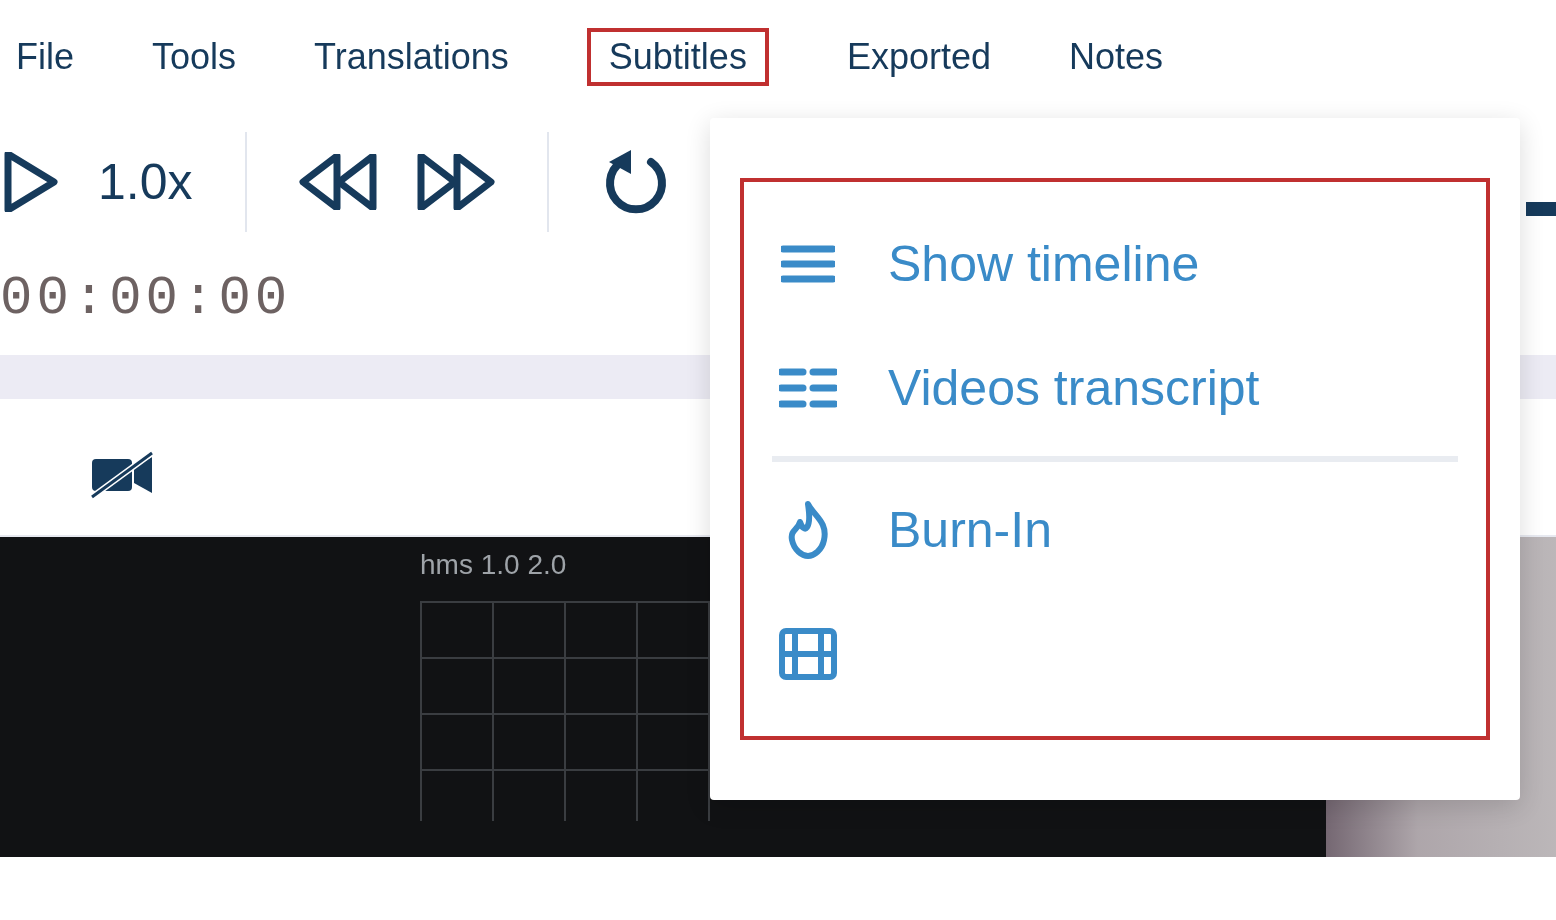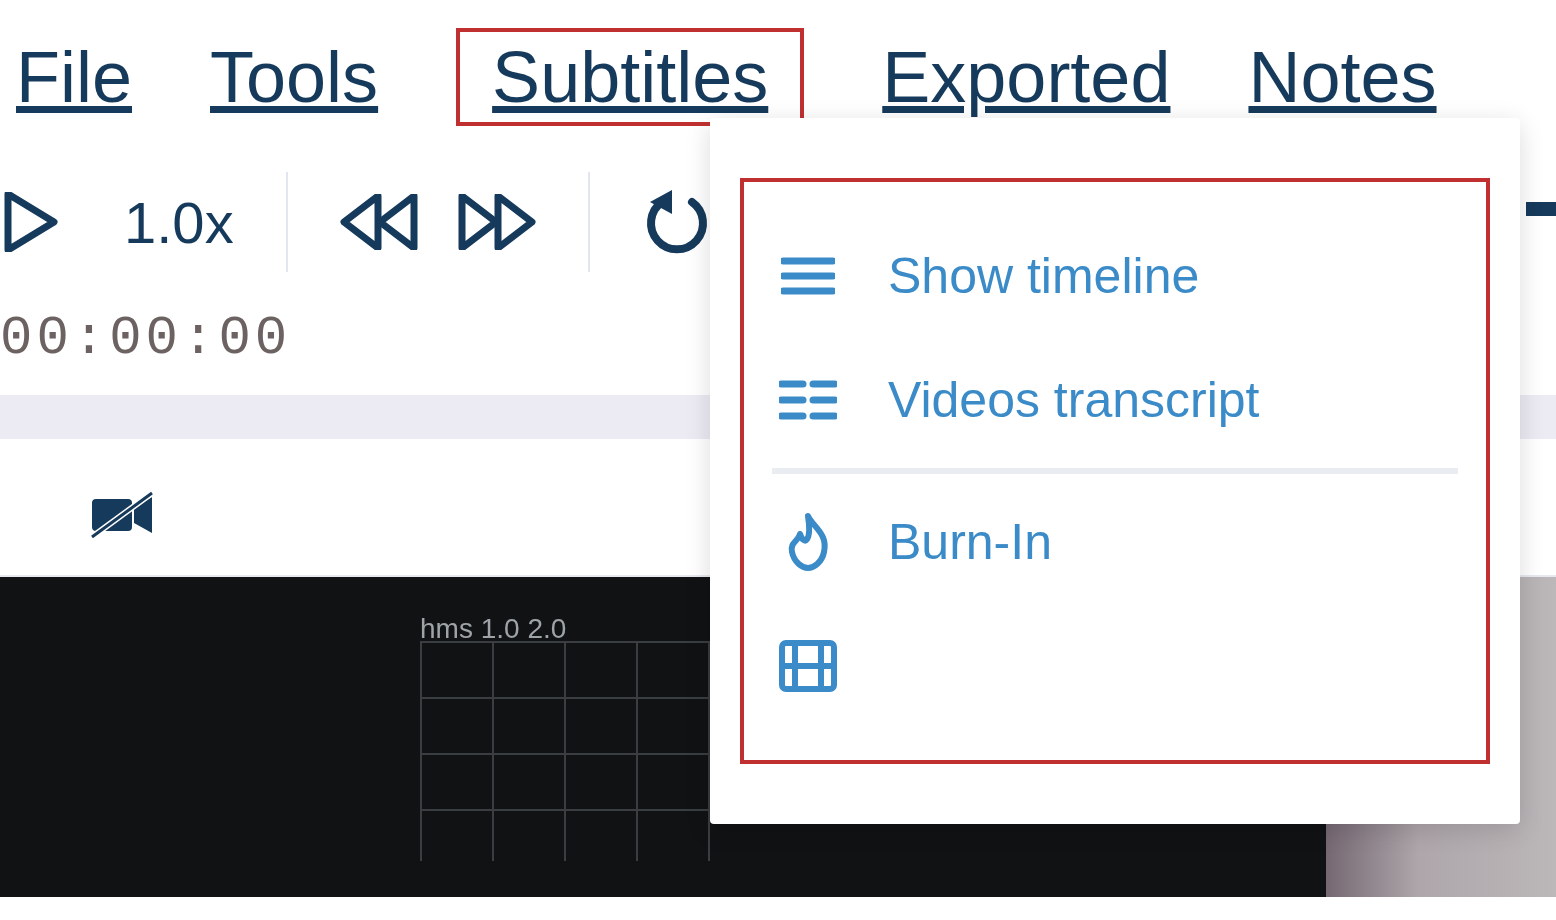--- a/index.html
+++ b/index.html
@@ -19,53 +19,51 @@
     position: relative;
     overflow: hidden;
   }
 
   
   .menubar {
     display: flex;
     align-items: center;
     gap: 78px;
     padding: 28px 16px 0 16px;
-    font-size: 72px;
+    font-size: 36px;
     font-weight: 400;
     color: var(--navy);
     white-space: nowrap;
-    text-decoration: underline;
   }
   .menubar .menu-item {
     cursor: pointer;
   }
   .menubar .menu-item.active {
     border: 4px solid var(--red-hl);
-    padding: 4px 32px;
+    padding: 4px 18px;
   }
 
   
   .controls {
     margin-top: 46px;
     display: flex;
     align-items: center;
     gap: 40px;
     padding-left: 4px;
     color: var(--navy);
   }
   .controls .divider {
     width: 2px;
     height: 100px;
     background: #e2e6ee;
     margin: 0 12px;
   }
   .controls .speed {
-    font-size: 58px;
+    font-size: 50px;
     font-weight: 400;
-    margin-left: 26px;
   }
   .icon-btn svg { display:block; }
 
   
   .timecode {
     font-family: "Courier New", monospace;
     font-size: 54px;
     color: #6d6262;
     letter-spacing: 4px;
     margin-top: 36px;
@@ -95,21 +93,21 @@
     border-bottom: 2px solid #e7e9f0;
   }
   .video-preview {
     height: 320px;
     background: #111214;
     position: relative;
   }
   
   .grid {
     position: absolute;
-    top: 36px;
+    top: 12px;
     left: 420px;
     color: #9ea3a8;
     font-family: Arial, sans-serif;
     font-size: 28px;
   }
   .grid-lines {
     position: absolute;
     top: 64px;
     left: 420px;
     width: 300px;
@@ -136,21 +134,21 @@
     left: 710px;
     width: 810px;
     background: #ffffff;
     box-shadow: 0 6px 26px rgba(0,0,0,0.14);
     border-radius: 4px;
     padding: 60px 30px 60px 30px;
     z-index: 50;
   }
   .dropdown .inner-box {
     border: 4px solid var(--red-hl);
-    padding: 32px 28px;
+    padding: 20px 28px;
   }
   .dropdown .menu-row {
     display: flex;
     align-items: center;
     gap: 48px;
     color: var(--blue-light);
     font-size: 50px;
     padding: 30px 4px;
     cursor: pointer;
   }
@@ -177,20 +175,21 @@
     height: 14px;
     background: var(--navy);
   }
 </style>
 </head>
 <body>
 
 <div class="menubar">
   <span class="menu-item">File</span>
   <span class="menu-item">Tools</span>
+  <span class="menu-item">Translations</span>
   <span class="menu-item active">Subtitles</span>
   <span class="menu-item">Exported</span>
   <span class="menu-item">Notes</span>
 </div>
 
 <div class="controls">
   <span class="icon-btn">
     <span>
       <svg width="54" height="60" viewBox="0 0 54 60">
           <polygon points="4,2 50,30 4,58" fill="none" stroke="#163a5b" stroke-width="7" stroke-linejoin="round"></polygon>

